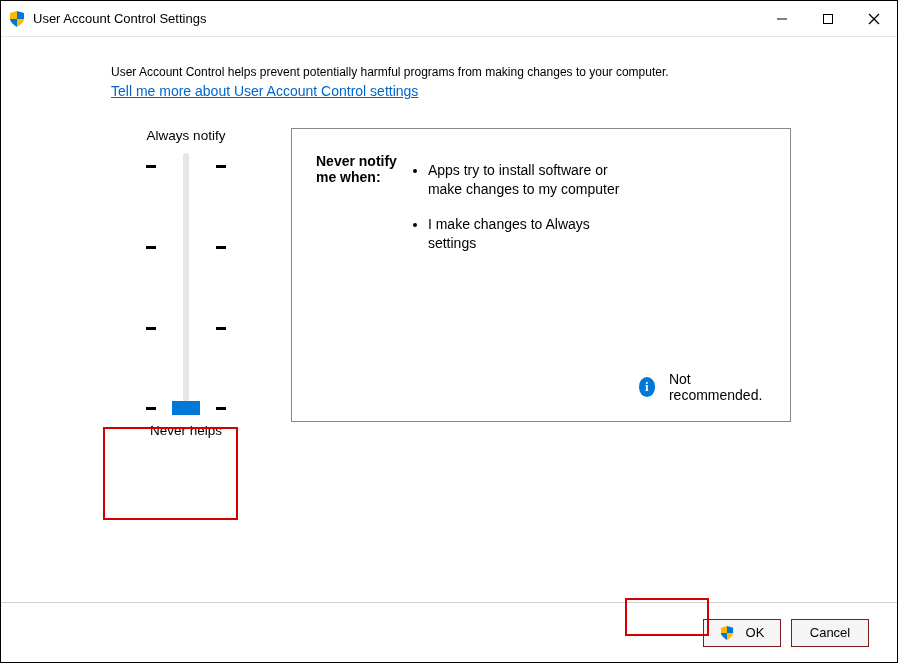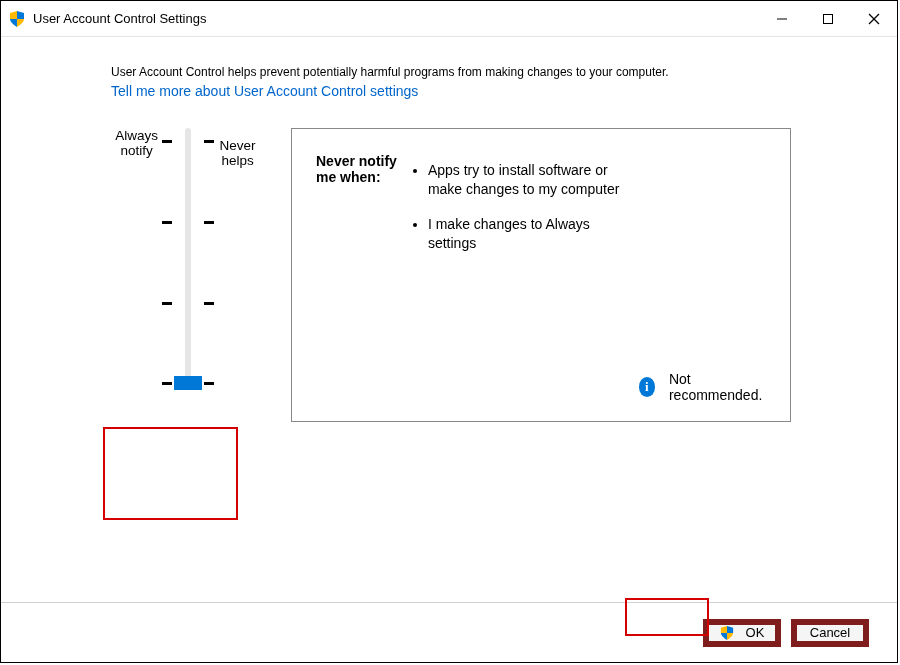--- a/index.html
+++ b/index.html
@@ -53,30 +53,33 @@
       margin-bottom: 20px;
     }
     .subtext {
       font-size: 12px;
       color: #000;
       margin-bottom: 3px;
     }
     .link {
       font-size: 14px;
       color: #0066cc;
+      text-decoration: underline;
       cursor: pointer;
     }
     .main-row {
       display: flex;
       margin-top: 28px;
       gap: 30px;
     }
     .slider-col {
       width: 150px;
       display: flex;
+      flex-direction: column;
+      align-items: center;
     }
     .slider-label-top, .slider-label-bottom {
       font-size: 13.5px;
       color: #000;
       margin-bottom: 10px;
       text-align: center;
     }
     .slider-label-bottom { margin-top: 10px; margin-bottom: 0; }
     .slider {
       position: relative;
@@ -171,21 +174,21 @@
       display: flex;
       align-items: center;
       justify-content: flex-end;
       padding-right: 28px;
       gap: 10px;
       background: #fff;
     }
     .btn {
       min-width: 78px;
       height: 28px;
-      border: 6px solid #7f1d1d;
+      border: 1px solid #7f1d1d;
       background: #f5f5f5;
       font-size: 13px;
       display: flex; align-items: center; justify-content: center;
       gap: 12px;
       cursor: pointer;
     }
     .btn .shield { width: 14px; height: 14px; }
   </style>
 </head>
 <body>

